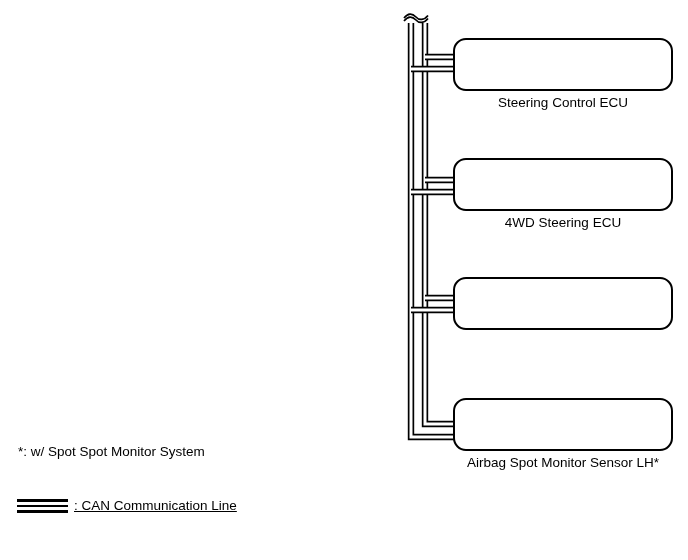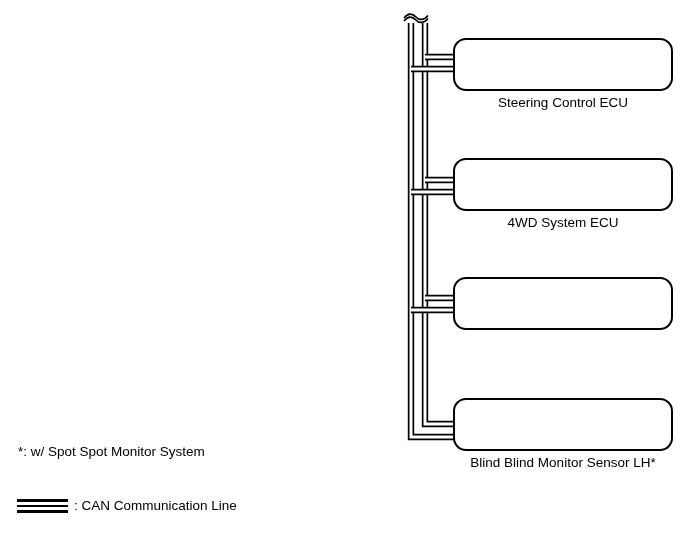--- a/index.html
+++ b/index.html
@@ -72,20 +72,21 @@
       #000000 41%, #000000 59%,
       #ffffff 59%, #ffffff 77%,
       #000000 77%, #000000 100%
     );
   }
   .legend-label {
     margin-left: 6px;
     font-size: 13.5px;
     color: #000000;
     white-space: nowrap;
+    text-decoration: underline;
   }
 </style>
 </head>
 <body>
 
 <div id="canvas">
 
   <svg id="bus-svg" width="688" height="560" viewBox="0 0 688 560">
 
     <g>
@@ -130,22 +131,22 @@
       <path d="M411,310 L458,310" fill="none" stroke="#ffffff" stroke-width="3"></path>
     </g>
   </svg>
 
   <div id="box-1" class="node-box"></div>
   <div id="box-2" class="node-box"></div>
   <div id="box-3" class="node-box"></div>
   <div id="box-4" class="node-box"></div>
 
   <div id="label-1" class="node-label">Steering Control ECU</div>
-  <div id="label-2" class="node-label">4WD System ECU</div>
-  <div id="label-4" class="node-label">Blind Blind Monitor Sensor LH*</div>
+  <div id="label-2" class="node-label">4WD Steering ECU</div>
+  <div id="label-4" class="node-label">Airbag Spot Monitor Sensor LH*</div>
 
   <div class="footnote">*: w/ Spot Spot Monitor System</div>
 
   <div class="legend">
     <div class="can-line-symbol"></div>
     <div class="legend-label">: CAN Communication Line</div>
   </div>
 
 </div>
 

